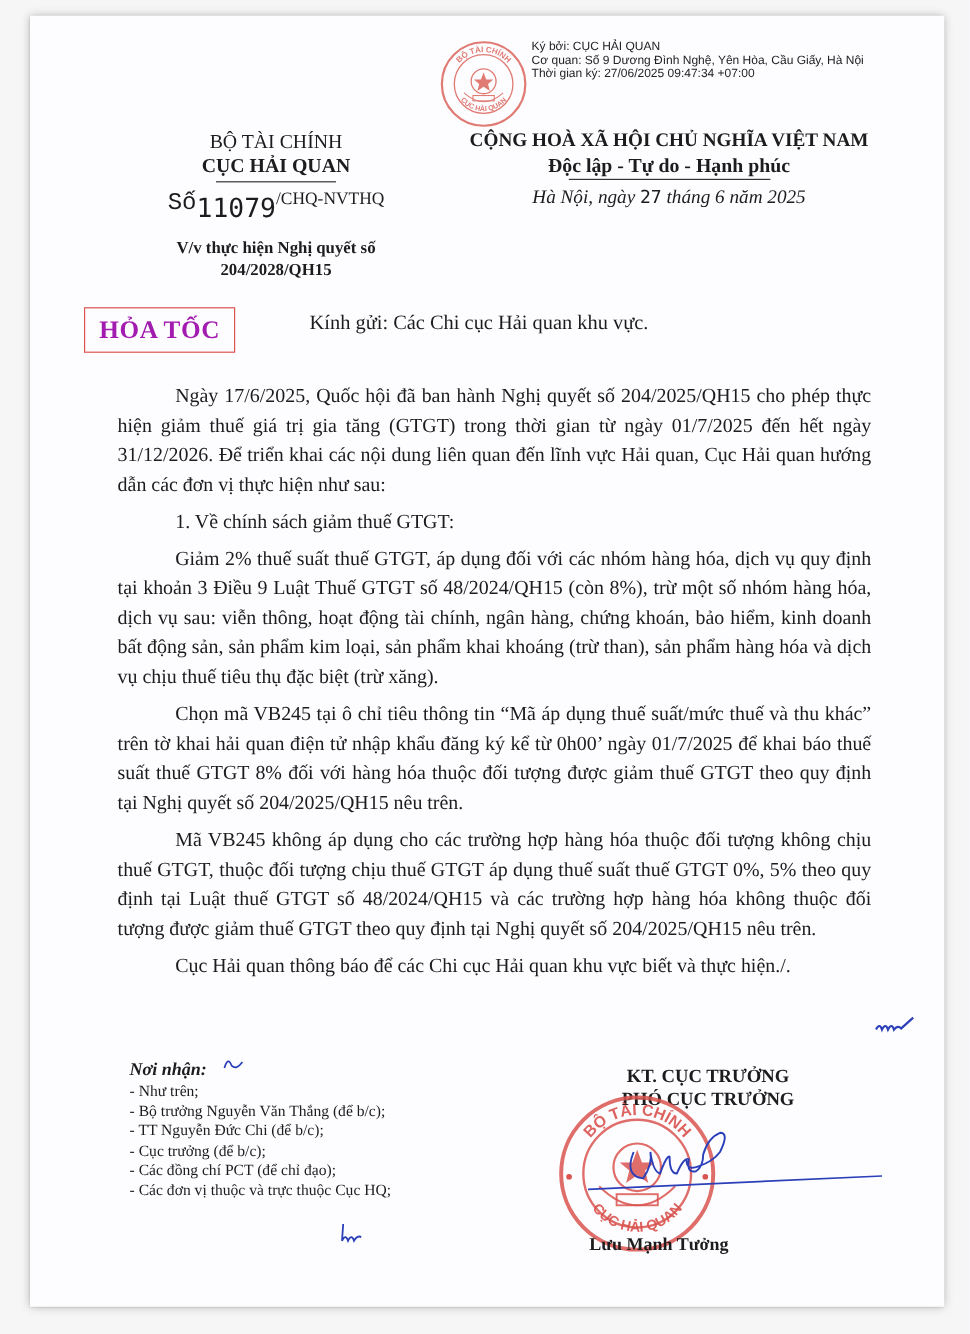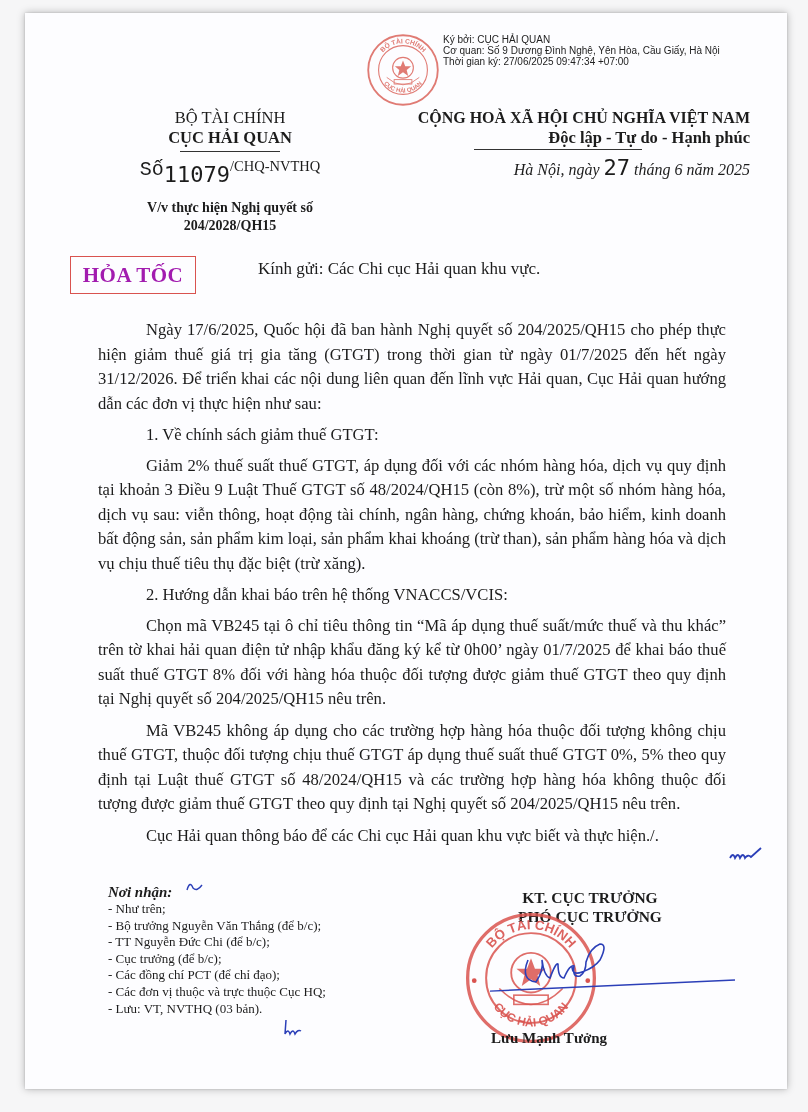--- a/index.html
+++ b/index.html
@@ -20,26 +20,26 @@
   .seal-top { left:366px; top:33px; width:74px; height:74px; }
   .left-head { left:110px; top:108px; width:240px; text-align:center; }
   .ministry { font-size:16.5px; line-height:20px; }
   .dept { font-size:16.5px; font-weight:bold; line-height:20px; }
   .rule-left { width:100px; height:1px; background:#333; margin:3px auto 0; }
   .docno { font-size:14.5px; margin-top:6px; white-space:nowrap; }
   .docno .lbl { vertical-align:top; font-size:20px;font-family:Liberation Mono, monospace; }
   .docno .num { font-family:"DejaVu Sans Mono","Liberation Mono",monospace; font-size:22px; letter-spacing:0; position:relative; top:4px; }
   .docno .suf { vertical-align:top; }
   .subject { font-size:14px; line-height:18px; margin-top:16px;font-weight:bold; }
-  .right-head { left:365px; top:108px; width:385px; text-align:right; }
+  .right-head { left:365px; top:108px; width:385px; text-align:center; }
   .nation { font-size:16px; font-weight:bold; line-height:20px; white-space:nowrap; }
   .motto { font-size:16.5px; font-weight:bold; line-height:20px; }
   .rule-right { width:168px; height:1px; background:#333; margin:1px auto 0; }
   .place-date { font-size:16px; font-style:italic; margin-top:5px; white-space:nowrap; }
-  .place-date .day { font-family:"DejaVu Sans Mono","Liberation Mono",monospace; font-style:normal; font-size:22px; }
+  .place-date .day { font-family:"DejaVu Sans Mono","Liberation Mono",monospace; font-style:normal; font-size:15px; }
   .urgent {
     left:70px; top:256px; width:124px; height:36px; border:1.5px solid #d9534f;
     color:#a21caf; font-weight:bold; font-size:21px; text-align:center; line-height:36px;
     letter-spacing:0.5px;
   }
   .recipient { left:258px; top:259px; font-size:17px; white-space:nowrap; }
   .body-text {
     left:98px; top:318px; width:638px; font-size:16.6px; line-height:24.5px; text-align:justify;
   }
   .body-text p { margin:0 10px 7px 0; text-indent:48px; }
@@ -109,21 +109,20 @@
 </div>
 
 <div class="abs urgent">HỎA TỐC</div>
 
 <div class="abs recipient">Kính gửi: Các Chi cục Hải quan khu vực.</div>
 
 <div class="abs body-text">
   <p>Ngày 17/6/2025, Quốc hội đã ban hành Nghị quyết số 204/2025/QH15 cho phép thực hiện giảm thuế giá trị gia tăng (GTGT) trong thời gian từ ngày 01/7/2025 đến hết ngày 31/12/2026. Để triển khai các nội dung liên quan đến lĩnh vực Hải quan, Cục Hải quan hướng dẫn các đơn vị thực hiện như sau:</p>
   <p class="head">1. Về chính sách giảm thuế GTGT:</p>
   <p>Giảm 2% thuế suất thuế GTGT, áp dụng đối với các nhóm hàng hóa, dịch vụ quy định tại khoản 3 Điều 9 Luật Thuế GTGT số 48/2024/QH15 (còn 8%), trừ một số nhóm hàng hóa, dịch vụ sau: viễn thông, hoạt động tài chính, ngân hàng, chứng khoán, bảo hiểm, kinh doanh bất động sản, sản phẩm kim loại, sản phẩm khai khoáng (trừ than), sản phẩm hàng hóa và dịch vụ chịu thuế tiêu thụ đặc biệt (trừ xăng).</p>
-  <p class="head">2. Hướng dẫn khai báo trên hệ thống VNACCS/VCIS:</p>
   <p>Chọn mã VB245 tại ô chỉ tiêu thông tin “Mã áp dụng thuế suất/mức thuế và thu khác” trên tờ khai hải quan điện tử nhập khẩu đăng ký kể từ 0h00’ ngày 01/7/2025 để khai báo thuế suất thuế GTGT 8% đối với hàng hóa thuộc đối tượng được giảm thuế GTGT theo quy định tại Nghị quyết số 204/2025/QH15 nêu trên.</p>
   <p>Mã VB245 không áp dụng cho các trường hợp hàng hóa thuộc đối tượng không chịu thuế GTGT, thuộc đối tượng chịu thuế GTGT áp dụng thuế suất thuế GTGT 0%, 5% theo quy định tại Luật thuế GTGT số 48/2024/QH15 và các trường hợp hàng hóa không thuộc đối tượng được giảm thuế GTGT theo quy định tại Nghị quyết số 204/2025/QH15 nêu trên.</p>
   <p>Cục Hải quan thông báo để các Chi cục Hải quan khu vực biết và thực hiện./.</p>
 </div>
 
 <svg class="abs ink-init3" width="36" height="18">
   <path d="M2 14 q3 -6 5 0 q3 -6 5 0 q3 -6 5 0 q3 -4 6 -1 l10 -9" fill="none" stroke="#2b3fb8" stroke-width="1.8"></path>
 </svg>
 <svg class="abs ink-init1" width="20" height="14">
   <path d="M2 10 q3 -10 6 -2 q4 4 9 -3" fill="none" stroke="#2b3fb8" stroke-width="1.4"></path>
@@ -133,21 +132,20 @@
 </svg>
 
 <div class="abs recips">
   <div class="title">Nơi nhận:</div>
   <div>- Như trên;</div>
   <div>- Bộ trưởng Nguyễn Văn Thắng (để b/c);</div>
   <div>- TT Nguyễn Đức Chi (để b/c);</div>
   <div>- Cục trưởng (để b/c);</div>
   <div>- Các đồng chí PCT (để chỉ đạo);</div>
   <div>- Các đơn vị thuộc và trực thuộc Cục HQ;</div>
-  <div>- Lưu: VT, NVTHQ (03 bản).</div>
 </div>
 
 <div class="abs sign-block">
   <div class="l1">KT. CỤC TRƯỞNG</div>
   <div class="l2">PHÓ CỤC TRƯỞNG</div>
 </div>
 
 <svg class="abs stamp-bottom" viewBox="0 0 100 100">
   <circle cx="50" cy="50" r="48" fill="none" stroke="#d9534f" stroke-width="2.5" opacity="0.85"></circle>
   <circle cx="50" cy="50" r="34" fill="none" stroke="#d9534f" stroke-width="1.5" opacity="0.85"></circle>

